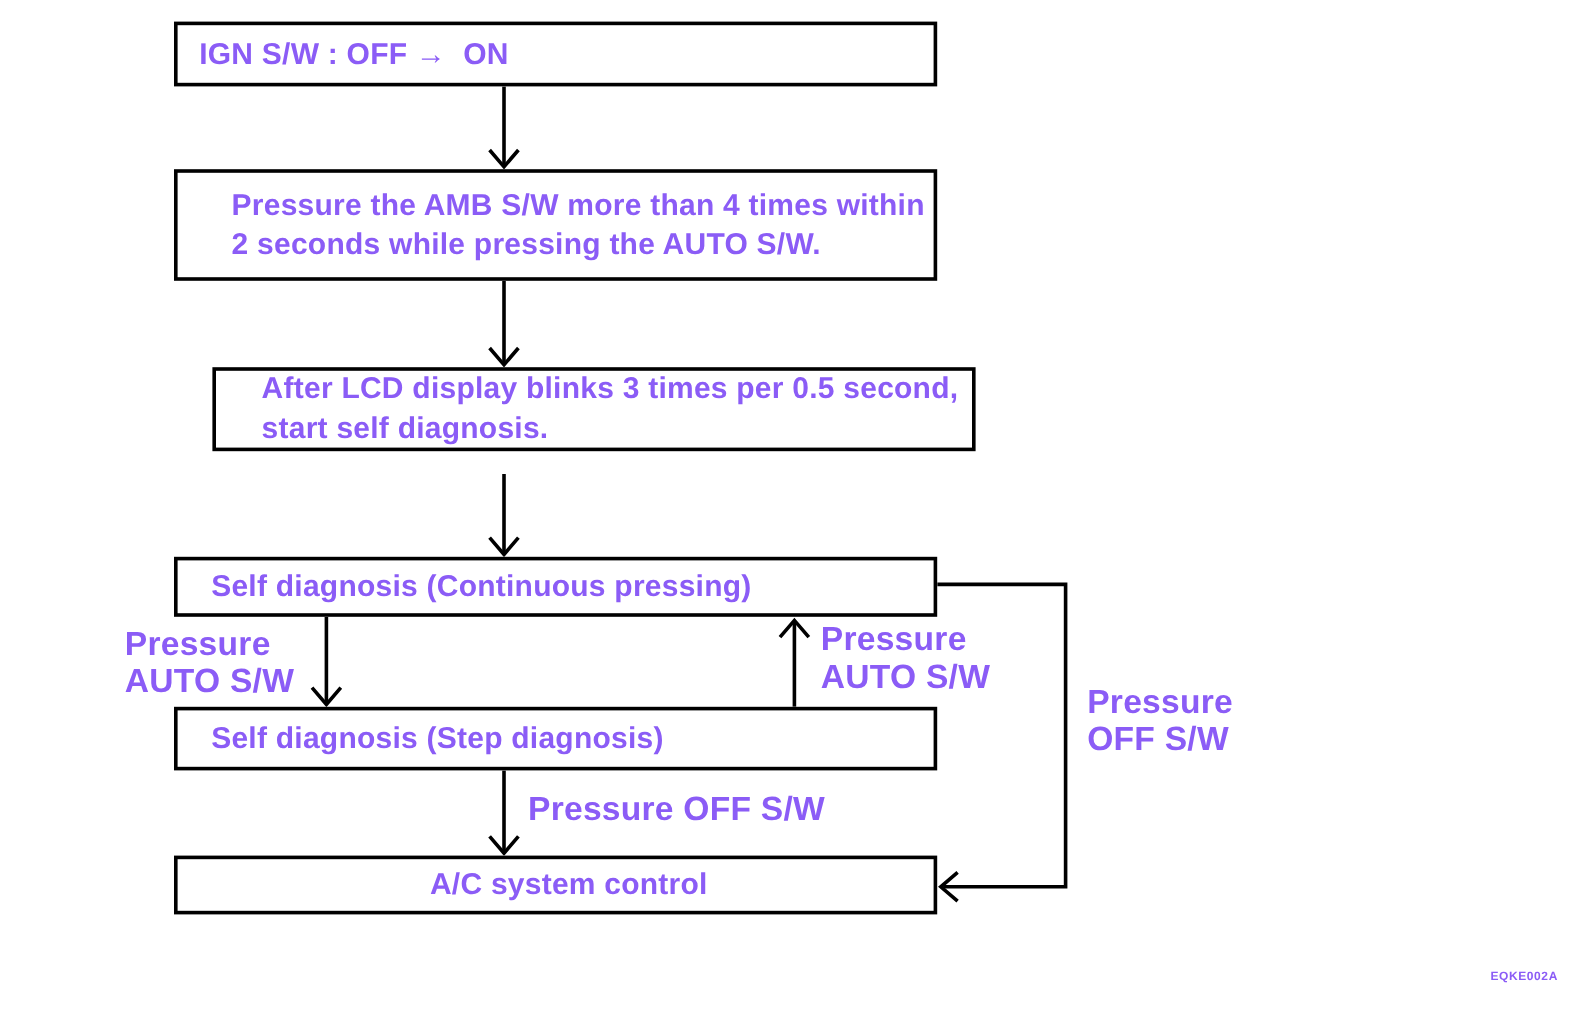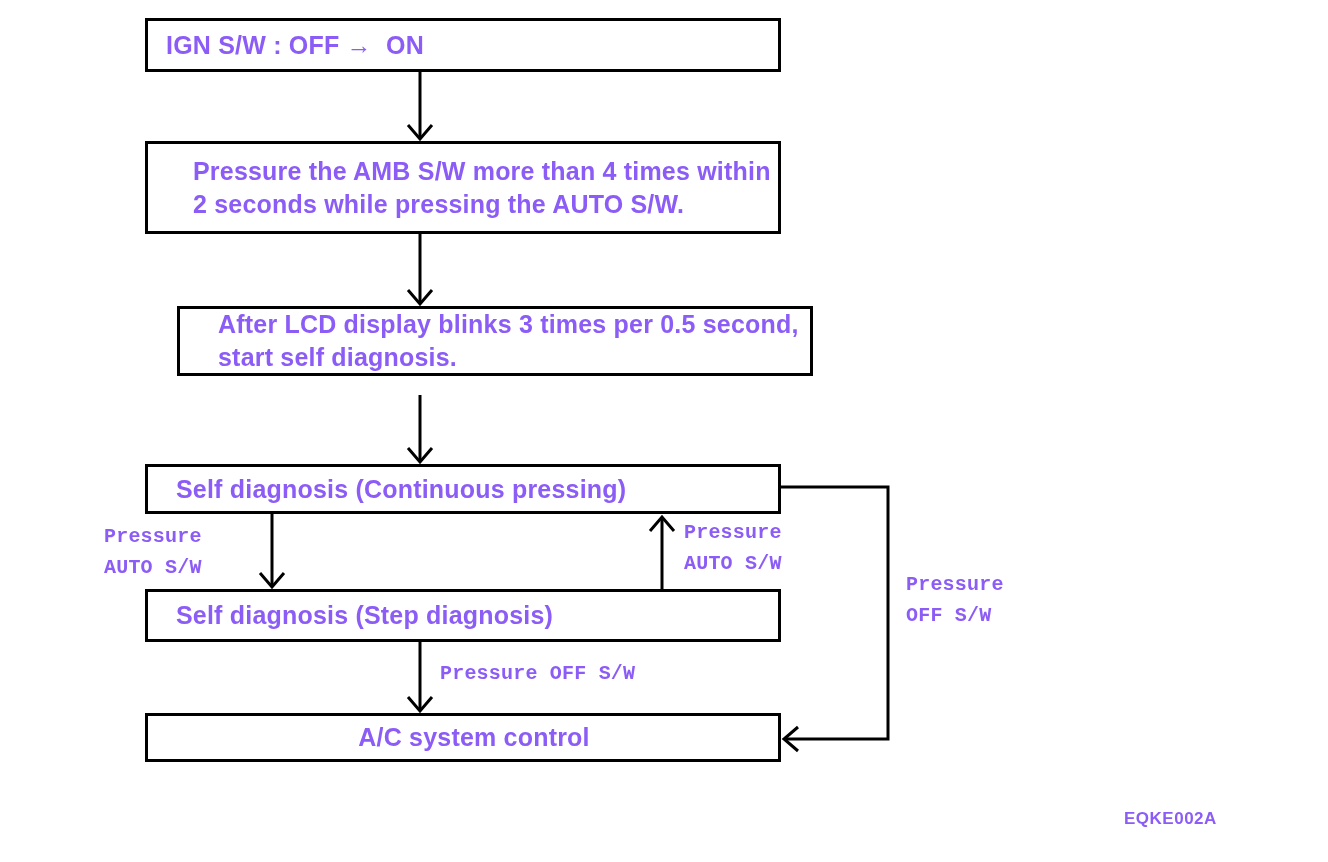--- a/index.html
+++ b/index.html
@@ -35,49 +35,48 @@
   }
   #box-ign        { top: 18px;  height: 54px; padding-left: 18px; }
   #box-amb        { top: 141px; height: 93px; padding-left: 45px; }
   #box-lcd        { top: 306px; height: 70px; padding-left: 38px; margin-left: 32px; }
   #box-continuous { top: 464px; height: 50px; padding-left: 28px; }
   #box-step       { top: 589px; height: 53px; padding-left: 28px; }
   #box-ac         { top: 713px; height: 49px; padding-left: 22px; justify-content: center; }
 
   .edge-label {
     position: absolute;
-    font-size: 20px;
+    font-size: 28px;
     font-weight: 600;
     line-height: 31px;
     white-space: pre-line;
     letter-spacing: 0.2px;
-    font-family: Liberation Mono, monospace;
   }
   #label-cont-to-step { left: 104px; top: 521px; }
   #label-step-to-cont { left: 684px; top: 517px; }
   #label-step-to-ac   { left: 440px; top: 658px; }
   #label-feedback     { left: 906px; top: 569px; }
 
   #connector-layer {
     position: absolute;
     left: 0; top: 0;
     width: 1328px;
     height: 862px;
     pointer-events: none;
   }
   #connector-layer path {
     stroke: #000000;
     stroke-width: 3px;
     fill: none;
   }
   #figure-code {
     position: absolute;
-    left: 1124px;
+    left: 1242px;
     top: 809px;
-    font-size: 17px;
+    font-size: 10px;
     font-weight: 700;
     letter-spacing: 0.5px;
   }
 </style>
 </head>
 <body>
 
 <div id="canvas">
 
   <svg id="connector-layer" viewBox="0 0 1328 862" xmlns="http://www.w3.org/2000/svg">

